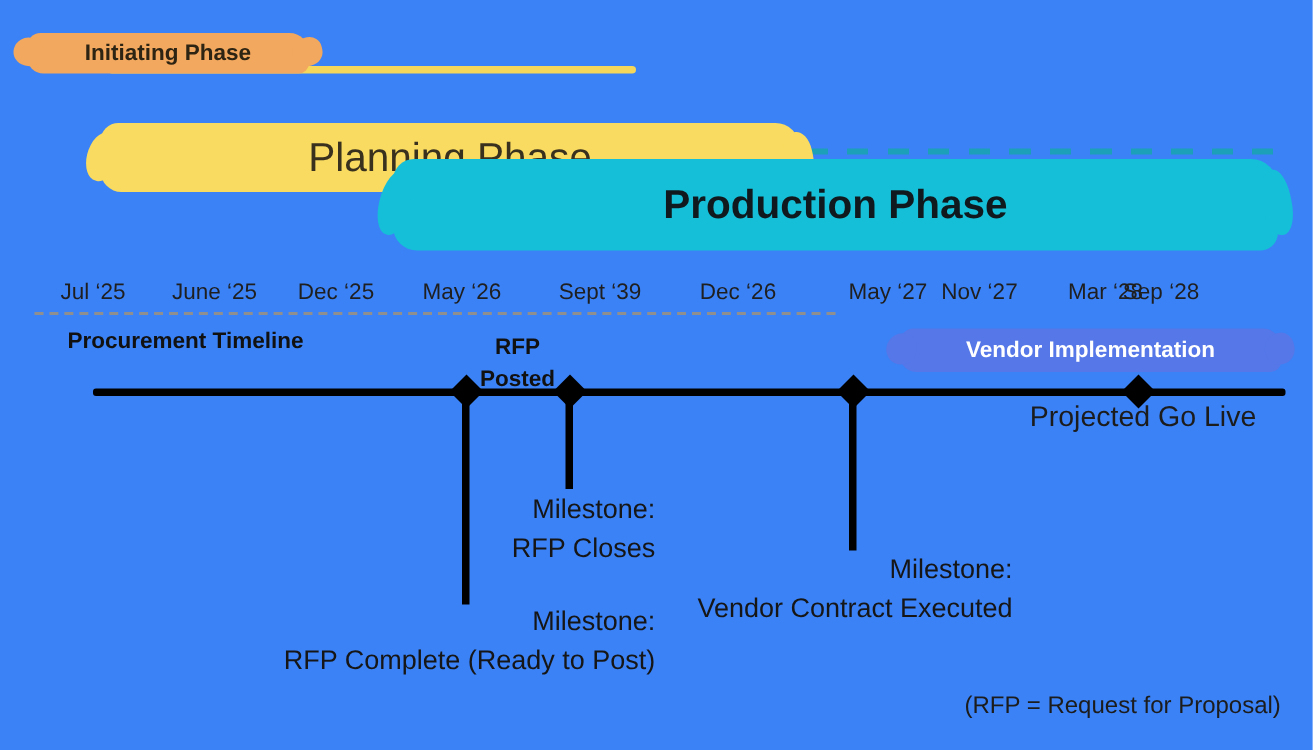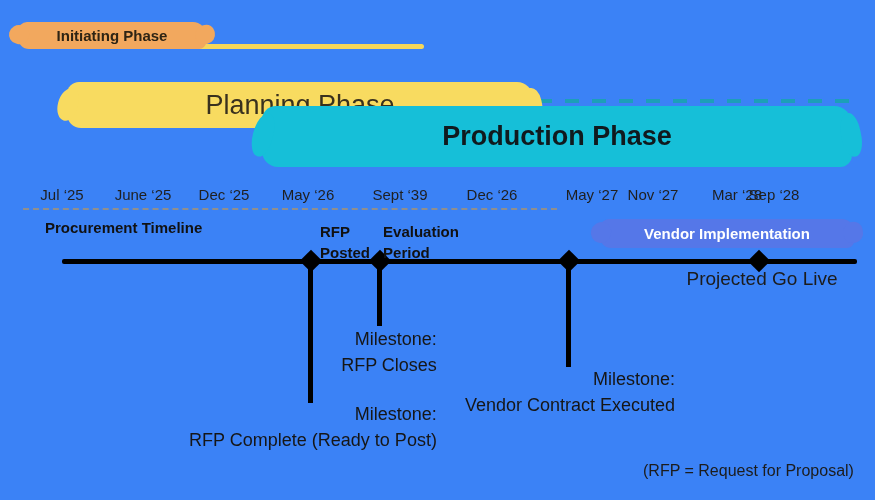--- a/index.html
+++ b/index.html
@@ -73,21 +73,21 @@
   .d3 { left:561px; top:253px; }
   .d4 { left:751px; top:253px; }
 
   .drop { position:absolute; width:5px; background:#000; top:264px; }
   .drop1 { left:308px; height:139px; }
   .drop2 { left:377px; height:62px; }
   .drop3 { left:566px; height:103px; }
 
   
   .event {
-    position:absolute; transform:translateX(-50%); text-align:left;
+    position:absolute; transform:translateX(-50%); text-align:center;
     font-size:15px; font-weight:bold; line-height:21px; color:#111;
     white-space:pre-line;
   }
   .ev-rfp-posted { left:345px; top:221px; }
   .ev-evaluation { left:421px; top:221px; }
   .ev-draft      { left:508px; top:264px; line-height:22px; }
 
   .go-live {
     position:absolute; left:762px; top:268px; transform:translateX(-50%);
     font-size:19px; color:#1C1C1C; white-space:nowrap;
@@ -146,22 +146,20 @@
   <div class="diamond d2"></div>
   <div class="diamond d3"></div>
   <div class="diamond d4"></div>
 
   <div class="drop drop1"></div>
   <div class="drop drop2"></div>
   <div class="drop drop3"></div>
 
   <div class="event ev-rfp-posted">RFP
 Posted</div>
-  <div class="event ev-evaluation">Evaluation
-Period</div>
   <div class="go-live">Projected Go Live</div>
 
   <div class="milestone ms-closes">Milestone:
 RFP Closes</div>
   <div class="milestone ms-complete">Milestone:
 RFP Complete (Ready to Post)</div>
   <div class="milestone ms-contract">Milestone:
 Vendor Contract Executed</div>
 
   <div class="footnote">(RFP = Request for Proposal)</div>

